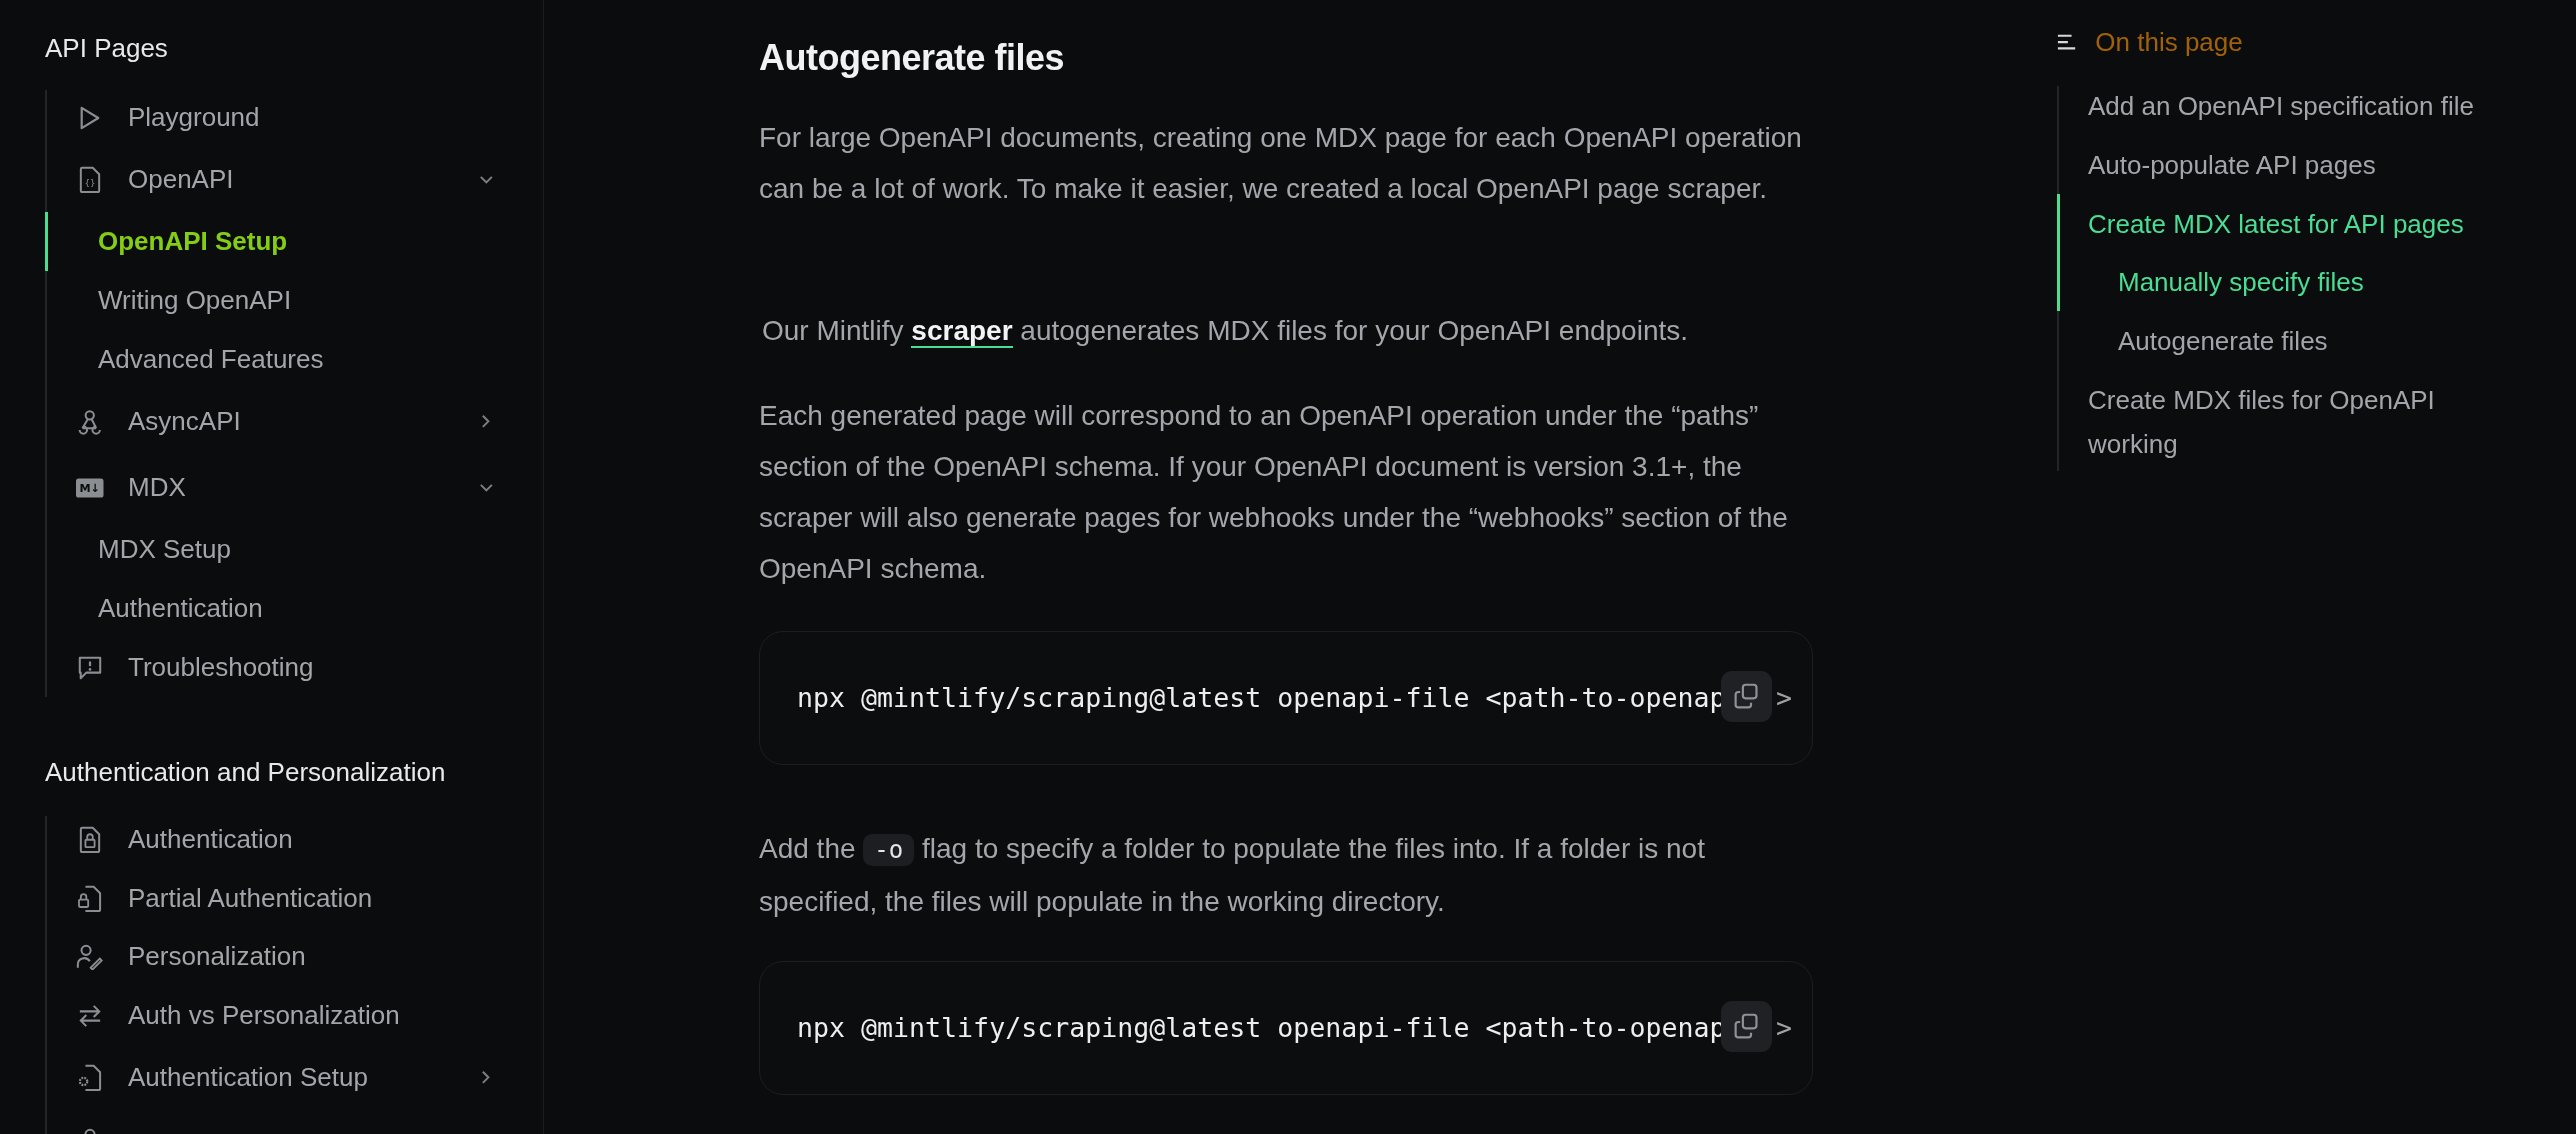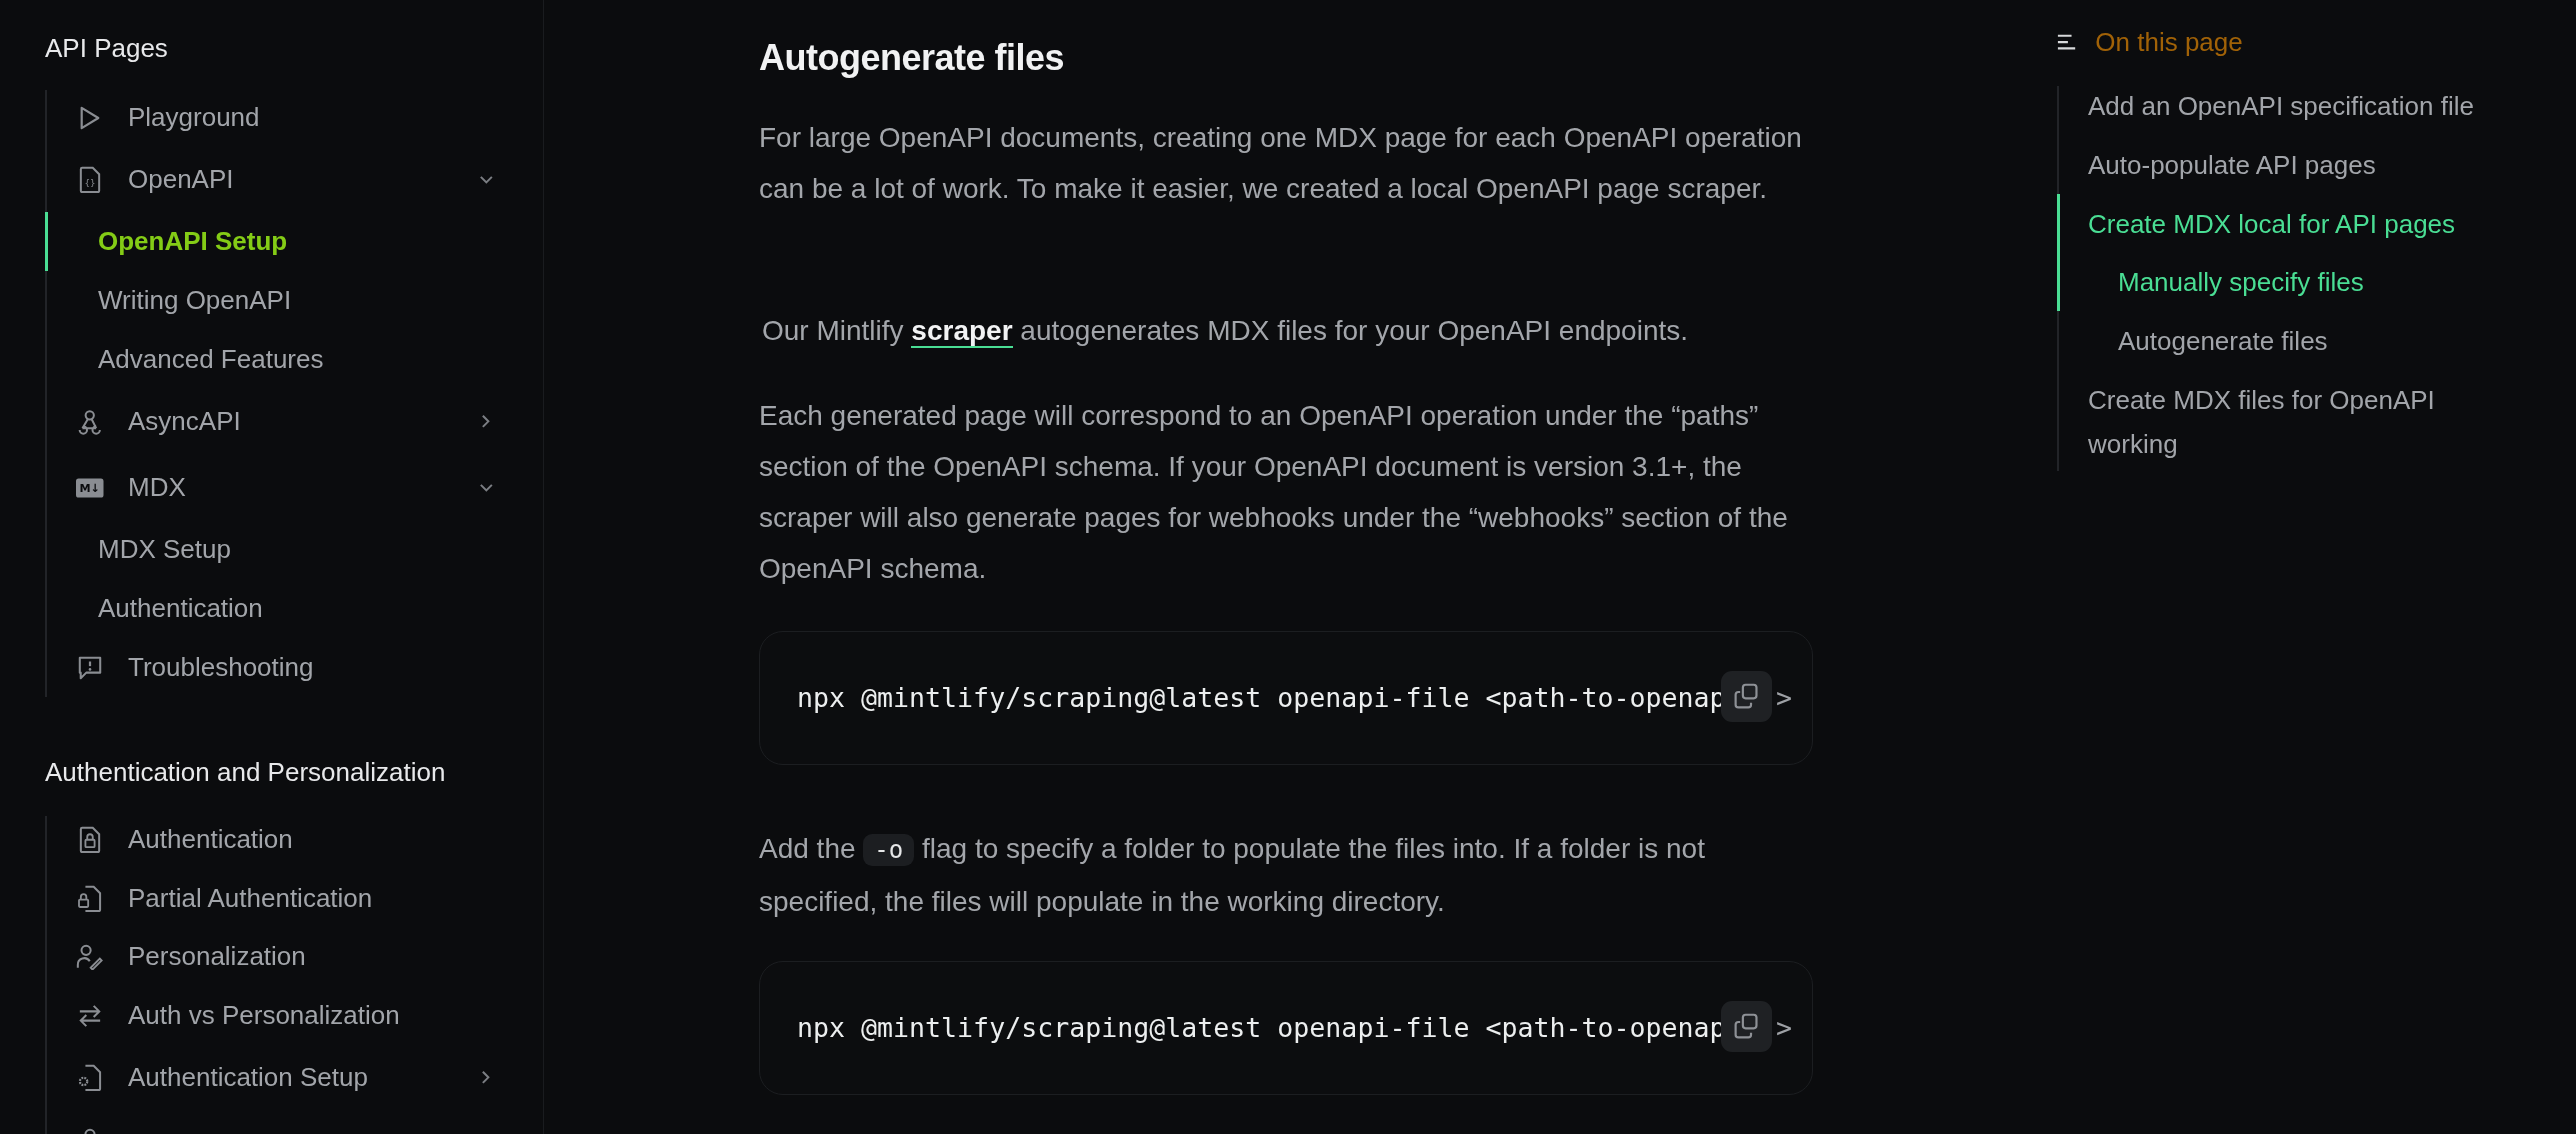--- a/index.html
+++ b/index.html
@@ -237,18 +237,18 @@
     <svg class="ico" viewBox="0 0 22 22">
         <path d="M1 3 H16 M1 10 H12 M1 17 H20" stroke="#d8d9db" stroke-width="2.4"></path>
       </svg>
     <span class="lbl">On this page</span>
   </div>
   <div class="toc-rail"></div>
   <div class="toc-active-bar"></div>
 
   <div class="toc-item" style="top:84px;">Add an OpenAPI specification file</div>
   <div class="toc-item" style="top:143px;">Auto-populate API pages</div>
-  <div class="toc-item active" style="top:202px;">Create MDX local for API pages</div>
+  <div class="toc-item active" style="top:202px;">Create MDX latest for API pages</div>
   <div class="toc-item sub active" style="top:260px;">Manually specify files</div>
   <div class="toc-item sub" style="top:319px;">Autogenerate files</div>
   <div class="toc-item" style="top:378px; width:422px;">Create MDX files for OpenAPI working</div>
 </aside>
 
 
 </body></html>

